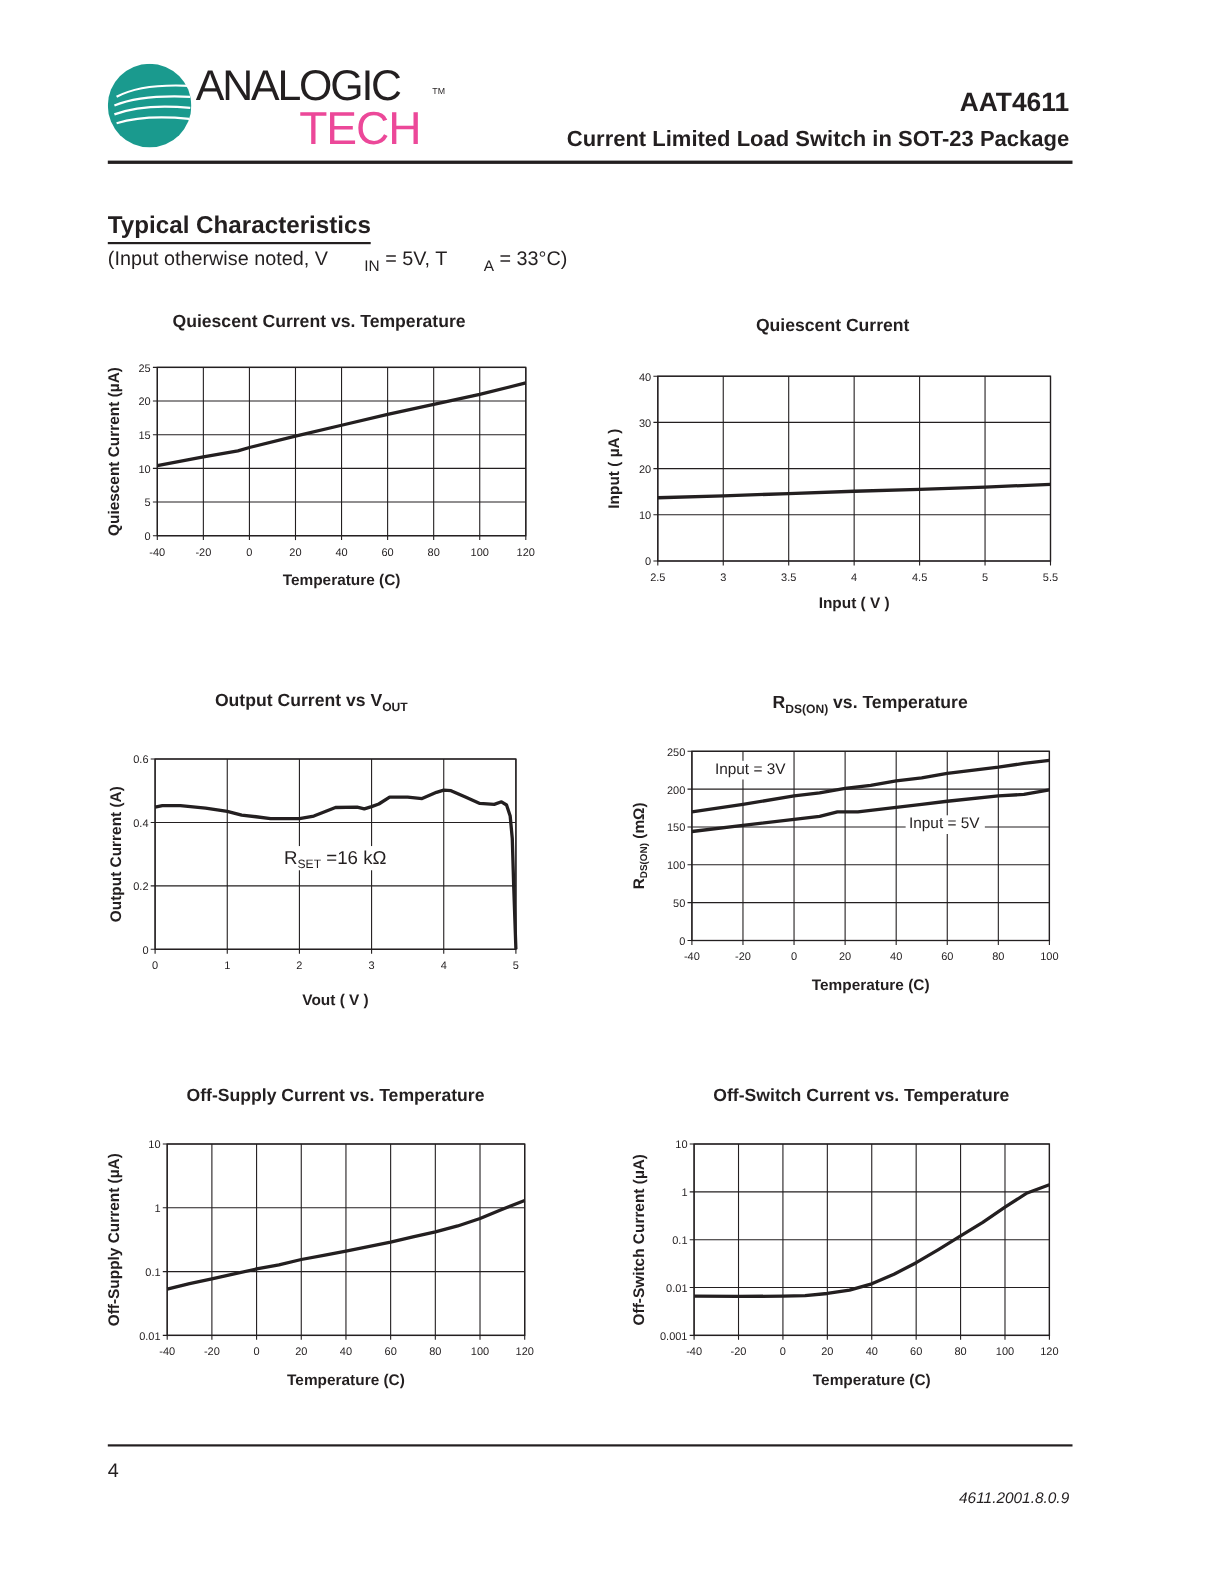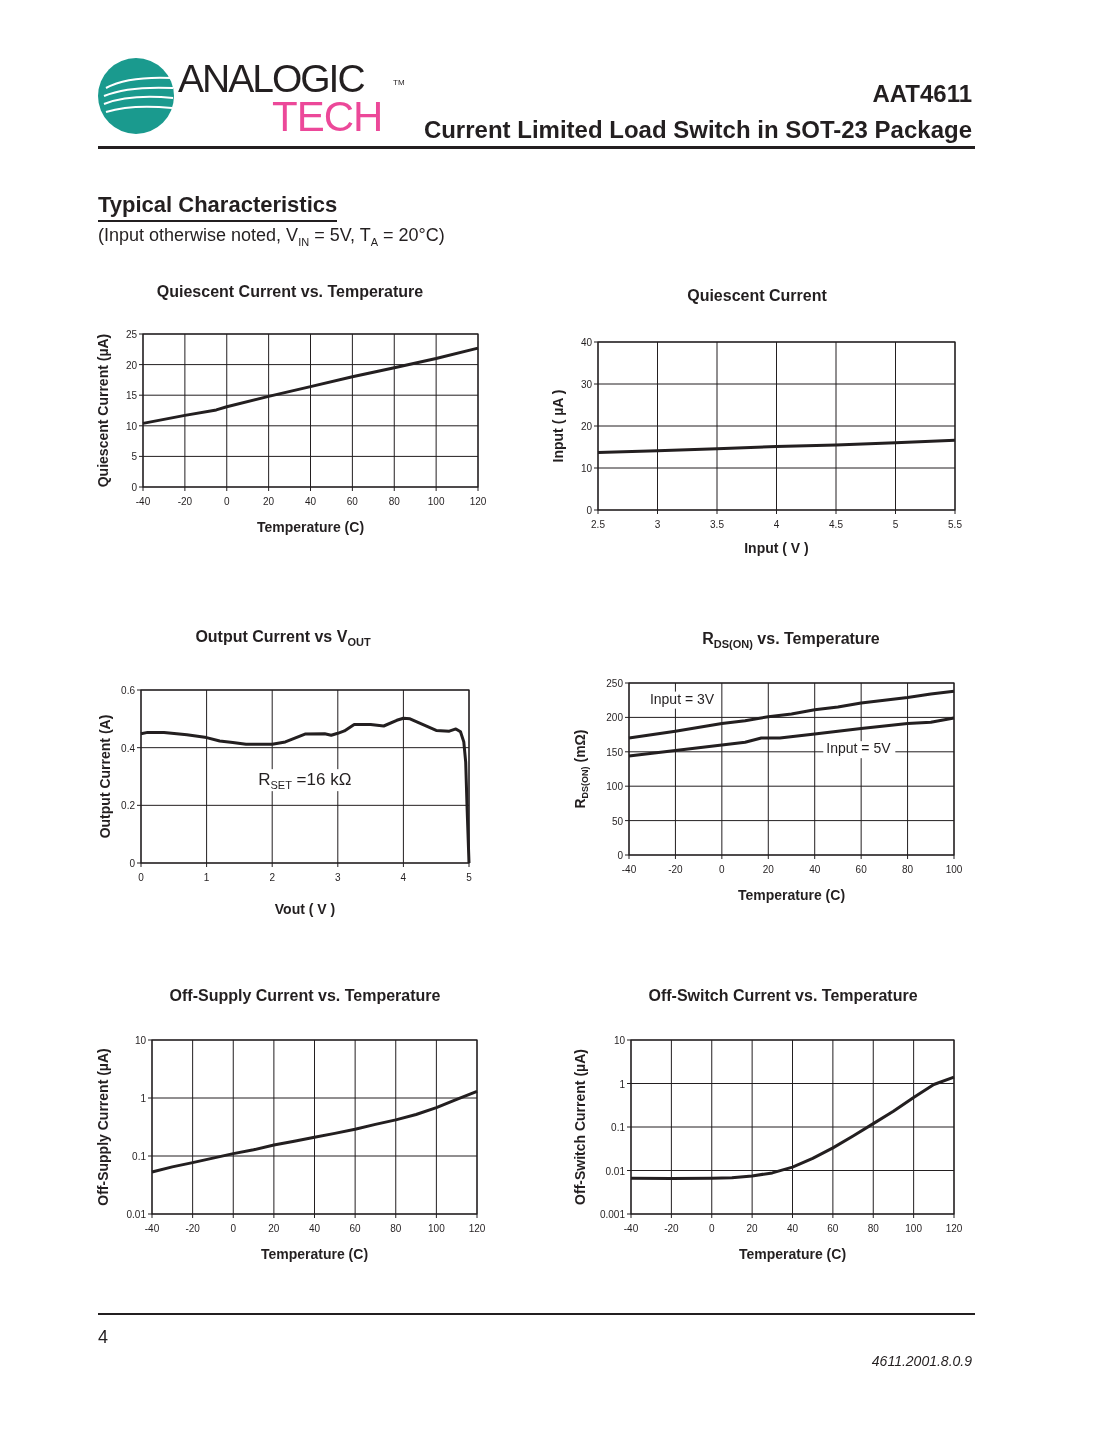--- a/index.html
+++ b/index.html
@@ -3,25 +3,25 @@
 <meta charset="utf-8">
 <style>
   html,body{margin:0;padding:0;background:#fff;}
   body{width:1105px;height:1430px;position:relative;font-family:"Liberation Sans",sans-serif;color:#231f20;overflow:hidden;}
   .abs{position:absolute;}
   .logo-circle{left:98px;top:58px;width:76px;height:76px;}
   .logo-text1{left:178px;top:56px;font-size:39px;font-weight:400;letter-spacing:-2px;line-height:46px;color:#231f20;}
   .logo-tm{left:393px;top:58px;font-size:8px;margin-top:20px;}
   .logo-text2{left:272px;top:96px;font-size:42px;font-weight:400;letter-spacing:-1px;line-height:42px;color:#ec4899;}
   .part{right:133px;top:80px;font-size:24px;font-weight:bold;text-align:right;}
-  .subtitle{right:133px;top:116px;font-size:24px;font-weight:bold;text-align:right;}
+  .subtitle{right:133px;top:116px;font-size:20px;font-weight:bold;text-align:right;}
   .hr-top{left:98px;top:146px;width:877px;height:3px;background:#231f20;}
   .sec-title{left:98px;top:190px;font-size:22px;font-weight:bold;border-bottom:2px solid #231f20;line-height:30px;}
   .sec-note{left:98px;top:225px;font-size:18px;}
-  .sec-note sub{font-size:11px;}
+  .sec-note sub{font-size:14px;margin-left:33px;}
   svg text{font-family:"Liberation Sans",sans-serif;fill:#231f20;}
   .hr-bot{left:98px;top:1313px;width:877px;height:2px;background:#231f20;}
   .pagenum{left:98px;top:1327px;font-size:18px;}
   .docid{right:133px;top:1353px;font-size:14px;font-style:italic;font-family:Liberation Sans, sans-serif;}
 </style>
 </head>
 <body>
 
 <svg class="abs logo-circle" viewBox="0 0 76 76">
   <circle cx="38" cy="38" r="38" fill="#1a9a8e"></circle>
@@ -31,21 +31,21 @@
   <path d="M8 54 Q34 46 74 50" stroke="#fff" stroke-width="2" fill="none"></path>
 </svg>
 <div class="abs logo-text1">ANALOGIC</div>
 <div class="abs logo-tm">TM</div>
 <div class="abs logo-text2">TECH</div>
 <div class="abs part">AAT4611</div>
 <div class="abs subtitle">Current Limited Load Switch in SOT-23 Package</div>
 <div class="abs hr-top"></div>
 
 <div class="abs sec-title">Typical Characteristics</div>
-<div class="abs sec-note"><span>(Input otherwise noted, V</span><sub>IN</sub><span> = 5V, T</span><sub>A</sub><span> = 20°C)</span></div>
+<div class="abs sec-note"><span>(Input otherwise noted, V</span><sub>IN</sub><span> = 5V, T</span><sub>A</sub><span> = 33°C)</span></div>
 
 <div id="charts">
     <svg width="1105" height="1430" style="position:absolute;left:0;top:0;">
       <g>
         <text x="290" y="297" text-anchor="middle" font-size="16" font-weight="bold">Quiescent Current vs. Temperature</text>
         <line x1="143" y1="334" x2="143" y2="491" stroke="#231f20" stroke-width="1"></line>
         <text x="143" y="505" text-anchor="middle" font-size="10">-40</text>
         <line x1="184.875" y1="334" x2="184.875" y2="491" stroke="#231f20" stroke-width="1"></line>
         <text x="184.875" y="505" text-anchor="middle" font-size="10">-20</text>
         <line x1="226.75" y1="334" x2="226.75" y2="491" stroke="#231f20" stroke-width="1"></line>

